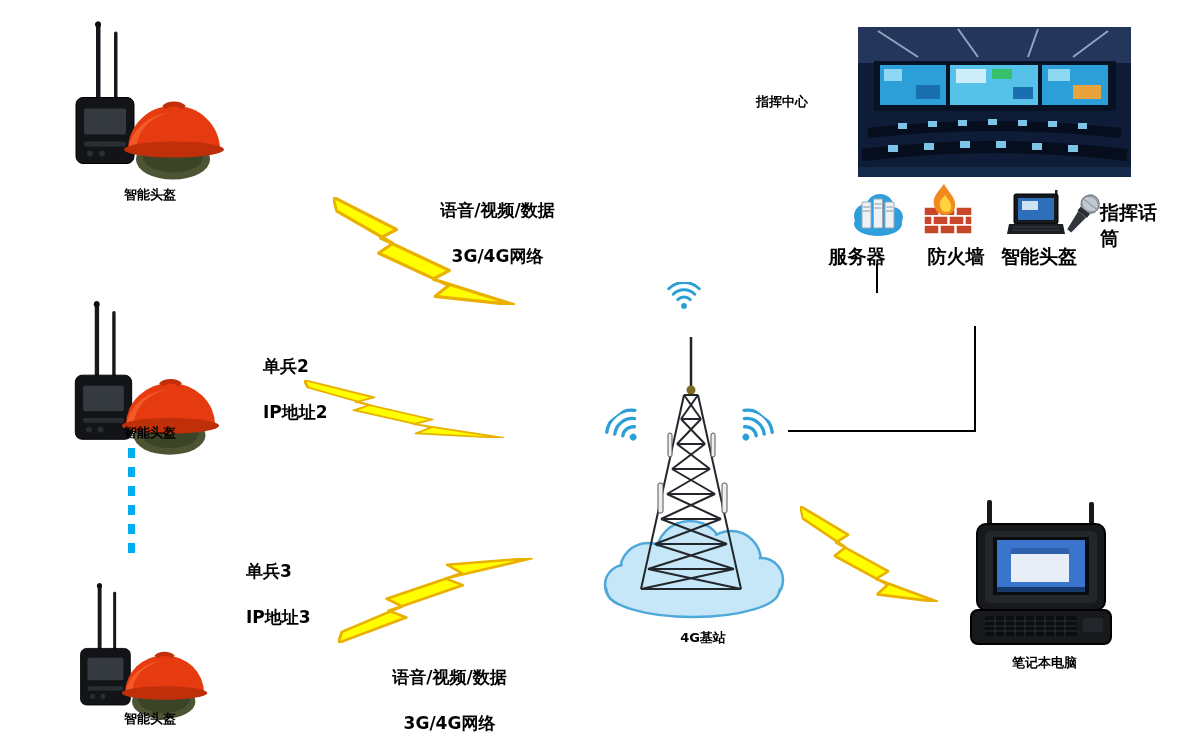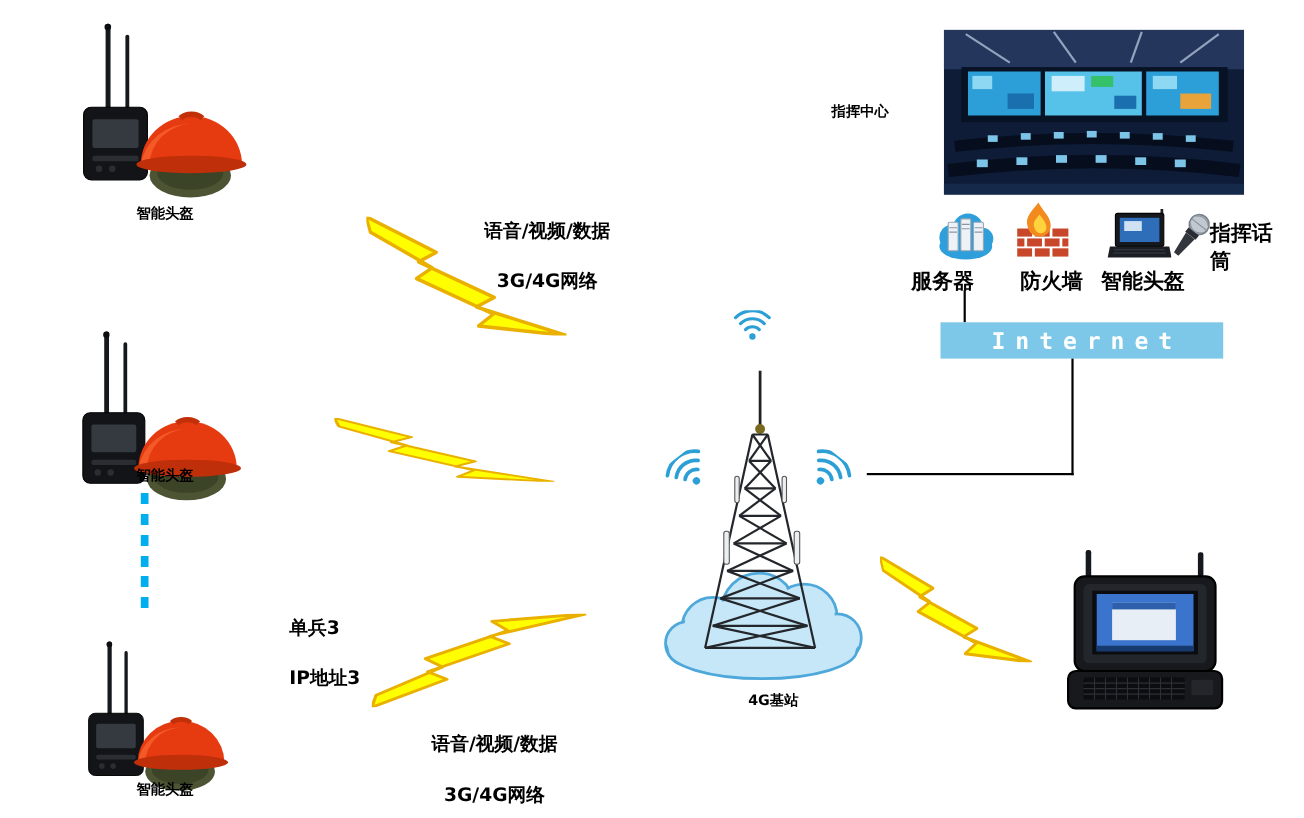--- a/index.html
+++ b/index.html
@@ -78,21 +78,25 @@
     <path d="M82,120 q10,14 20,10" stroke="#111" stroke-width="3" fill="none"></path>
     <ellipse cx="121" cy="138" rx="37" ry="20" fill="#4c5434"></ellipse>
     <ellipse cx="121" cy="136" rx="30" ry="15" fill="#3c4428"></ellipse>
     <path d="M76,128 a46,44 0 0 1 92,0 z" fill="#e63a10"></path>
     <path d="M84,128 a40,38 0 0 1 38,-37 a46,44 0 0 0 -46,37 z" fill="#f4602c" opacity="0.85"></path>
     <ellipse cx="122" cy="128" rx="50" ry="8" fill="#bf2f0a"></ellipse>
     <path d="M112,86 a12,8 0 0 1 20,0" stroke="#c23009" stroke-width="5" fill="none"></path>
   </svg>
   <div class="label fs19 center" style="left:70px;top:710px;width:160px;">智能头盔</div>
 
-  <div class="label fs17" style="left:263px;top:537px;">
+  <div class="label fs17" style="left:263px;top:332px;">
+    <div>单兵2</div>
+    <div>IP地址2</div>
+  </div>
+  <div class="label fs17" style="left:246px;top:537px;">
     <div>单兵3</div>
     <div>IP地址3</div>
   </div>
 
   <div class="label fs17 center" style="left:405px;top:176px;width:185px;">
     <div>语音/视频/数据</div>
     <div>3G/4G网络</div>
   </div>
   <div class="label fs17 center" style="left:352px;top:643px;width:195px;">
     <div>语音/视频/数据</div>
@@ -287,23 +291,20 @@
     <g transform="rotate(38 18 20)">
       <circle cx="18" cy="10" r="9" fill="#c2c8d0" stroke="#7a828c" stroke-width="1.5"></circle>
       <path d="M11,6 A9,9 0 0 1 25,6 M10,10 h16 M11,14 a9,9 0 0 0 14,0" stroke="#8a929c" fill="none" stroke-width="1"></path>
       <rect x="12" y="18" width="12" height="5" fill="#2a2e34"></rect>
       <polygon points="13,23 23,23 20.5,44 15.5,44" fill="#32363c"></polygon>
     </g>
   </svg>
   <div class="label fs15" style="left:1100px;top:200px;width:70px;">指挥话筒</div>
 
   <div class="line" style="left:876px;top:264px;width:2px;height:29px;"></div>
-  <div class="internet-bar" style="left:855px;top:293px;width:257px;height:33px;">
-    <span>Internet</span>
-  </div>
   <div class="line" style="left:974px;top:326px;width:2px;height:106px;"></div>
   <div class="line" style="left:788px;top:430px;width:188px;height:2px;"></div>
 
   <svg class="abs" style="left:965px;top:500px;" width="152" height="152" viewBox="0 0 152 152">
     <g fill="#15181c">
       <rect x="22" y="0" width="5" height="28" rx="2"></rect>
         <rect x="124" y="2" width="5" height="26" rx="2"></rect>
     </g>
     <rect x="12" y="24" width="128" height="86" rx="9" fill="#17191d" stroke="#000" stroke-width="2"></rect>
     <rect x="20" y="31" width="112" height="72" rx="5" fill="#23262b"></rect>
@@ -322,14 +323,15 @@
         <line x1="40" y1="116" x2="40" y2="136"></line>
       <line x1="50" y1="116" x2="50" y2="136"></line>
         <line x1="60" y1="116" x2="60" y2="136"></line>
       <line x1="70" y1="116" x2="70" y2="136"></line>
         <line x1="80" y1="116" x2="80" y2="136"></line>
       <line x1="90" y1="116" x2="90" y2="136"></line>
         <line x1="100" y1="116" x2="100" y2="136"></line>
     </g>
     <rect x="118" y="118" width="20" height="14" rx="2" fill="#23262b"></rect>
   </svg>
+  <div class="label fs19 center" style="left:972px;top:654px;width:145px;">笔记本电脑</div>
 
 </div>
 
 </body></html>

